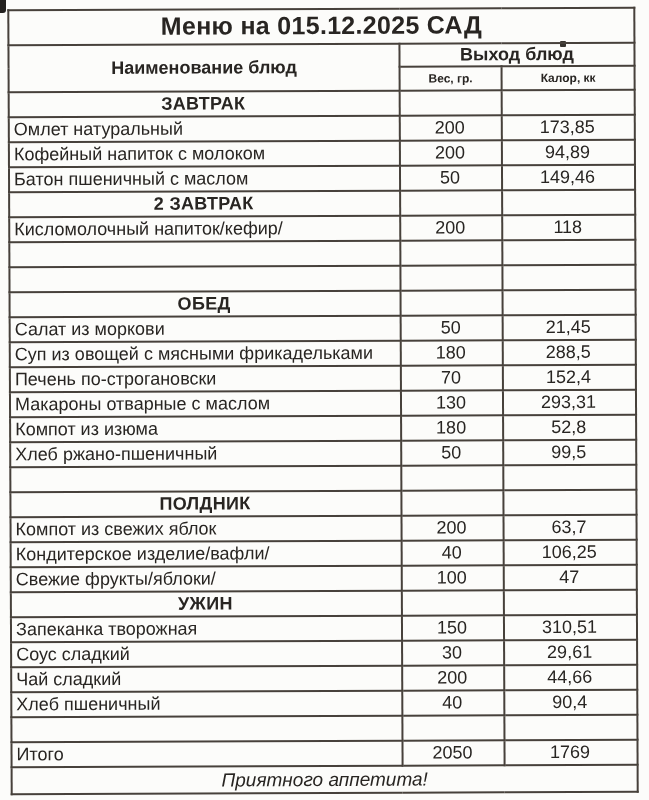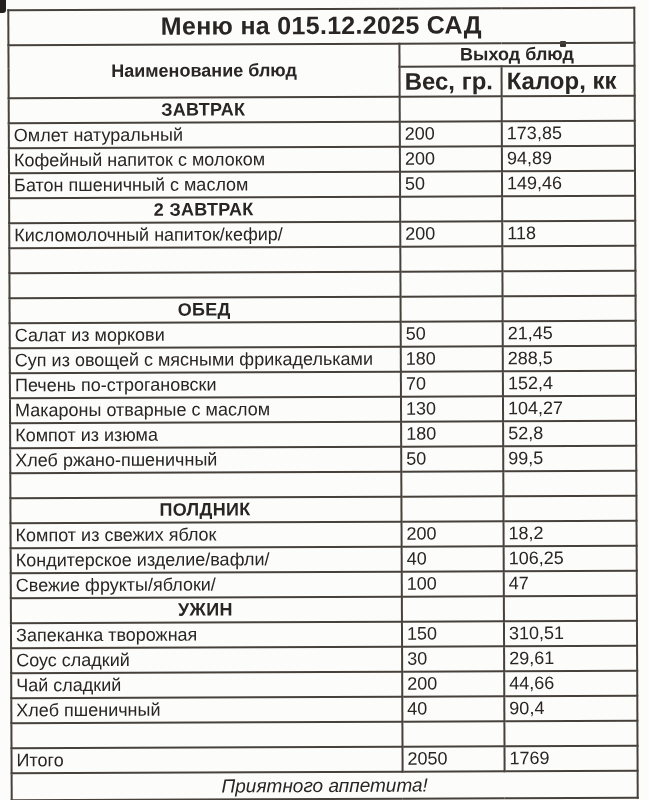--- a/index.html
+++ b/index.html
@@ -42,30 +42,30 @@
     padding:1px 0 3px 0;letter-spacing:0.3px;
   }
   .name-header{
     font-size:18px;font-weight:bold;text-align:center;vertical-align:middle;
   }
   .group-header{
     font-size:18px;font-weight:bold;text-align:center;
     height:20px;padding:0;
   }
   .sub-header{
-    font-size:24px;font-weight:bold;text-align:left;
+    font-size:12px;font-weight:bold;text-align:center;
     height:22px;padding:0 4px;
   }
   .menu tbody td,.total-row td{
     font-size:18px;height:21px;padding:1px 6px 1px 4px;
   }
   .section-cell{
     font-weight:bold;text-align:center;letter-spacing:0.3px;
   }
-  .num-cell{text-align:left;}
+  .num-cell{text-align:center;}
   .footer-cell{
     font-style:italic;text-align:center;
     font-size:19px;height:23px;padding:1px 0;
   }
 </style>
 </head>
 <body>
 
 <div class="page">
   <div class="scan-mark-tl"></div>
@@ -147,21 +147,21 @@
           <td class="num-cell">288,5</td>
         </tr>
         <tr>
           <td class="name-cell">Печень по-строгановски</td>
           <td class="num-cell">70</td>
           <td class="num-cell">152,4</td>
         </tr>
         <tr>
           <td class="name-cell">Макароны отварные с маслом</td>
           <td class="num-cell">130</td>
-          <td class="num-cell">104,27</td>
+          <td class="num-cell">293,31</td>
         </tr>
         <tr>
           <td class="name-cell">Компот из изюма</td>
           <td class="num-cell">180</td>
           <td class="num-cell">52,8</td>
         </tr>
         <tr>
           <td class="name-cell">Хлеб ржано-пшеничный</td>
           <td class="num-cell">50</td>
           <td class="num-cell">99,5</td>
@@ -172,21 +172,21 @@
           <td class="num-cell">&nbsp;</td>
         </tr>
         <tr>
           <td class="section-cell">ПОЛДНИК</td>
           <td class="num-cell">&nbsp;</td>
           <td class="num-cell">&nbsp;</td>
         </tr>
         <tr>
           <td class="name-cell">Компот из свежих яблок</td>
           <td class="num-cell">200</td>
-          <td class="num-cell">18,2</td>
+          <td class="num-cell">63,7</td>
         </tr>
         <tr>
           <td class="name-cell">Кондитерское изделие/вафли/</td>
           <td class="num-cell">40</td>
           <td class="num-cell">106,25</td>
         </tr>
         <tr>
           <td class="name-cell">Свежие фрукты/яблоки/</td>
           <td class="num-cell">100</td>
           <td class="num-cell">47</td>

